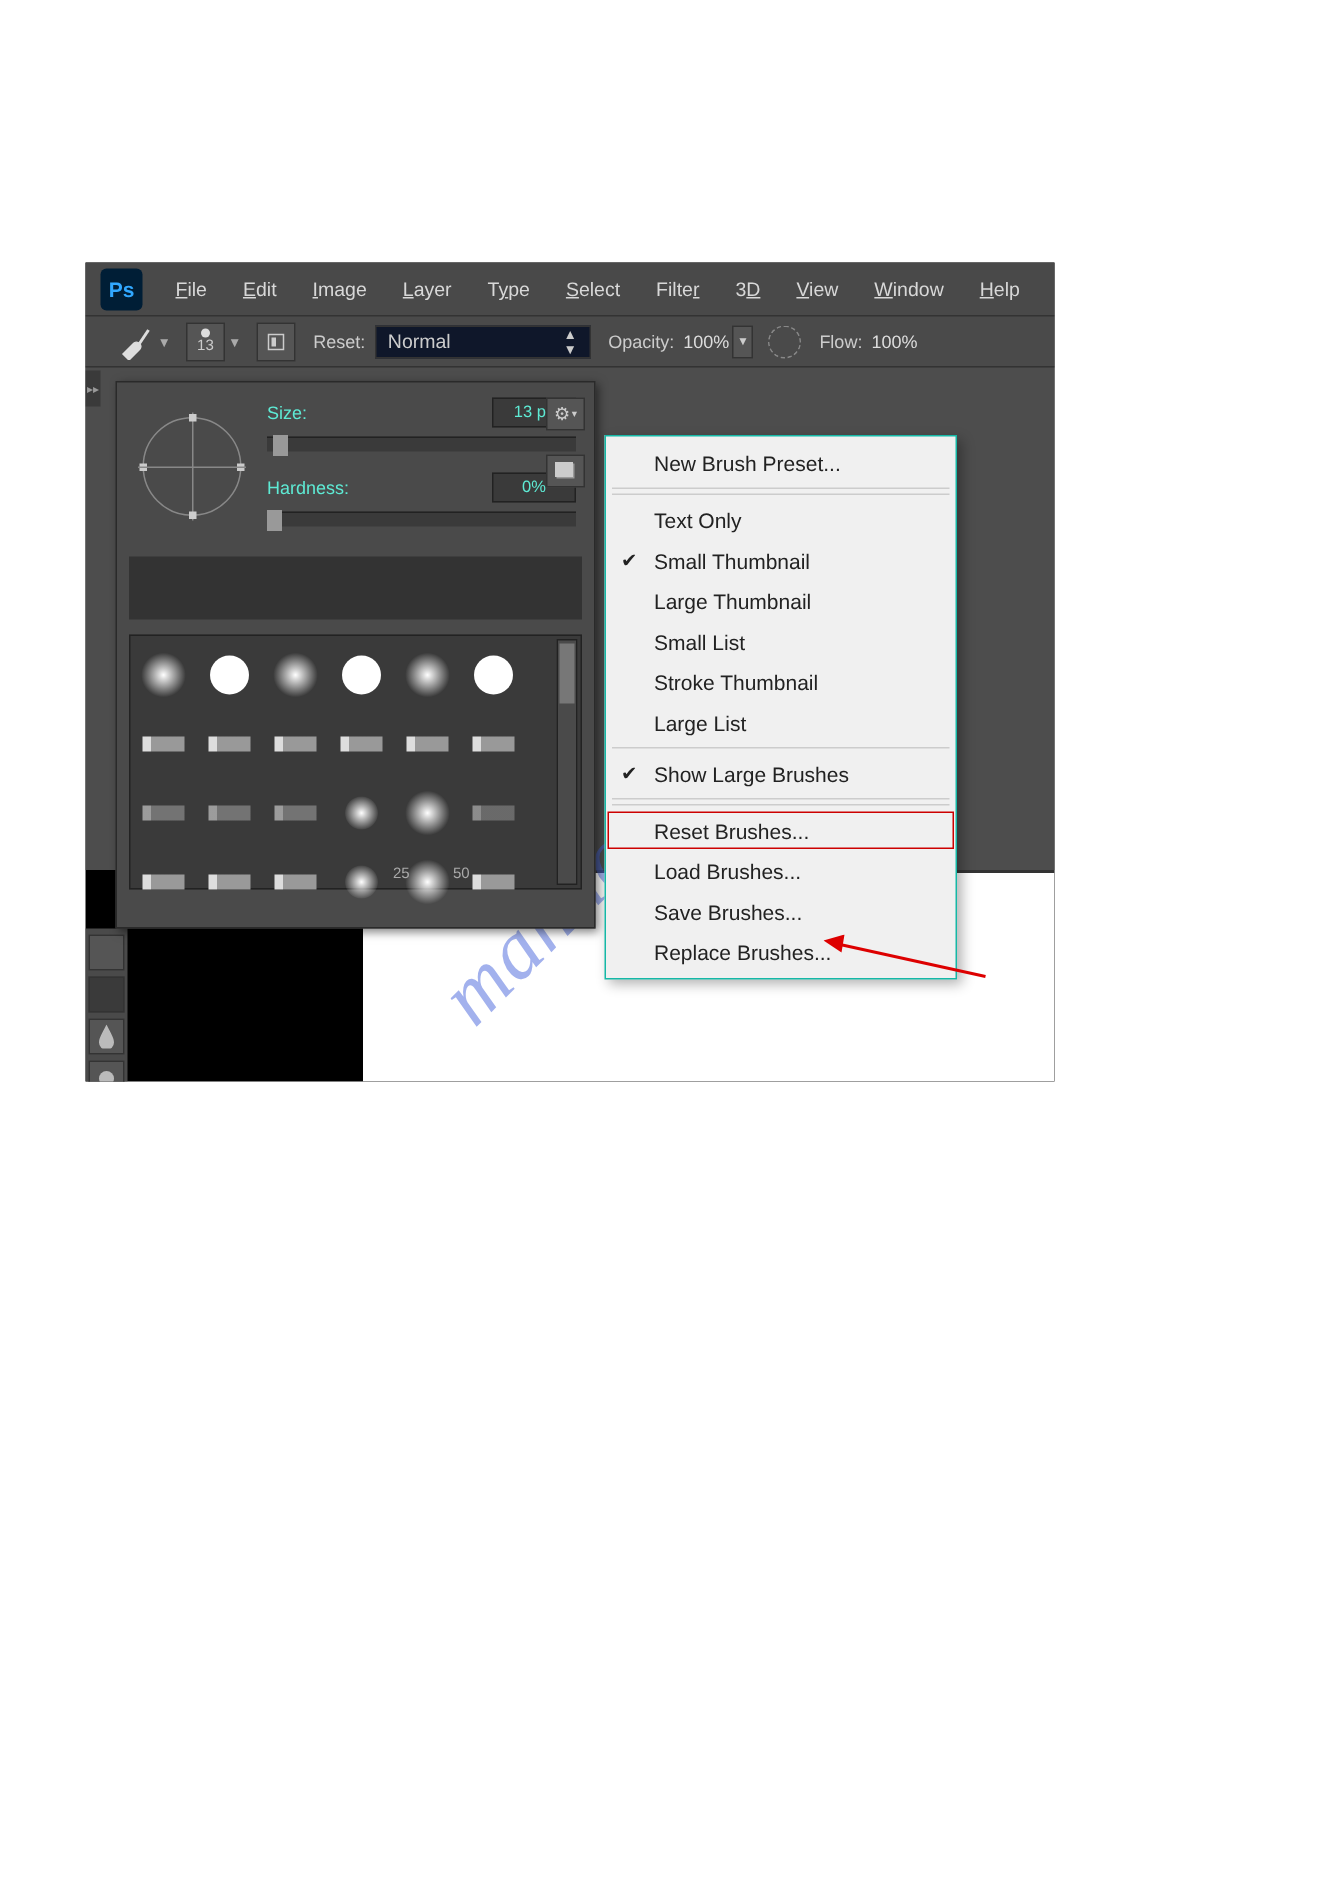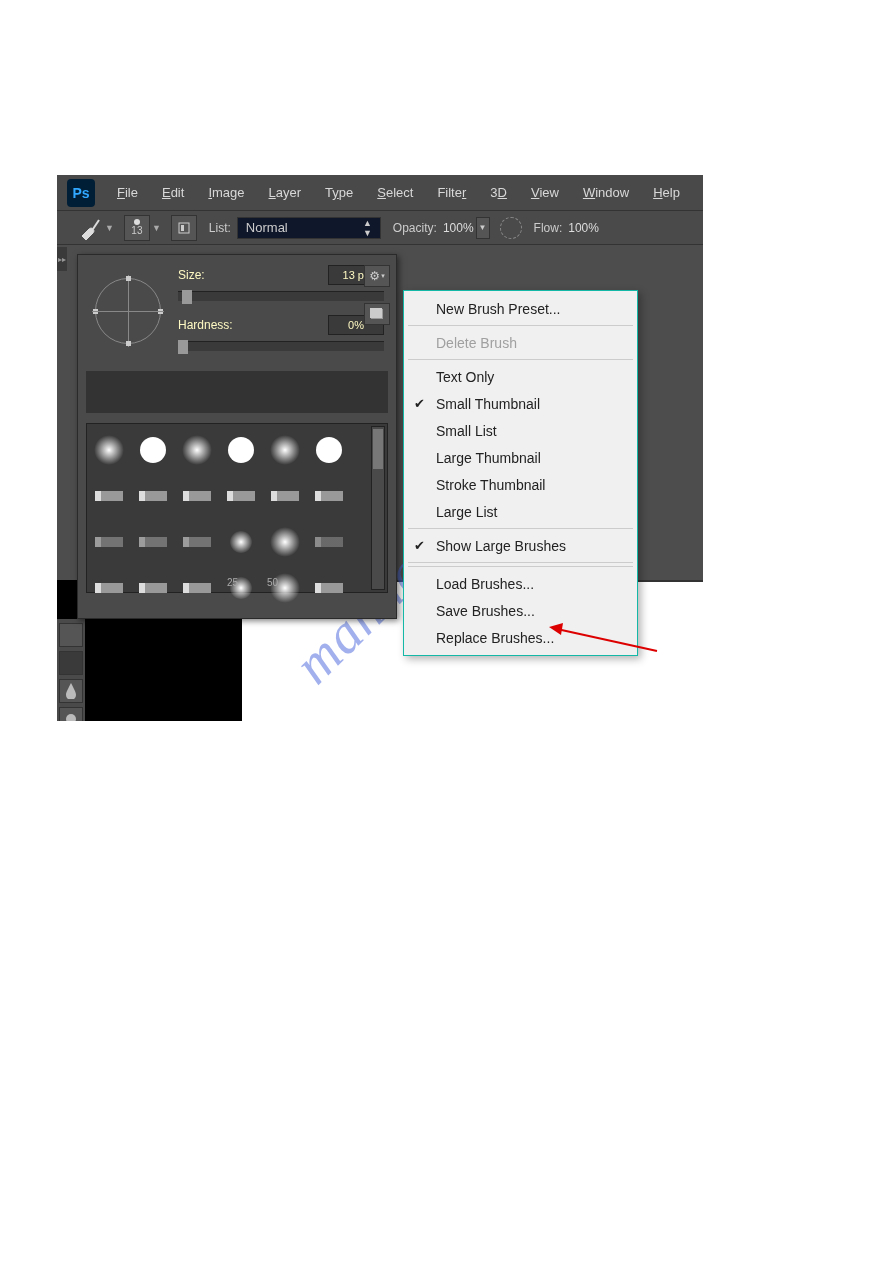--- a/index.html
+++ b/index.html
@@ -37,39 +37,39 @@
   
   .brush-panel { position: absolute; left: 20px; top: 79px; width: 320px; height: 365px; background: #4a4a4a; border: 1px solid #2a2a2a; box-shadow: 2px 2px 6px rgba(0,0,0,.5); z-index: 5; }
   .bp-top { display: flex; height: 112px; }
   .bp-preview { width: 100px; display: flex; align-items: center; justify-content: center; }
   .crosshair { width: 66px; height: 66px; border: 1px solid #888; border-radius: 50%; position: relative; }
   .crosshair::before, .crosshair::after { content:""; position: absolute; background: #888; }
   .crosshair::before { left: 50%; top: -4px; bottom: -4px; width: 1px; }
   .crosshair::after { top: 50%; left: -4px; right: -4px; height: 1px; }
   .handle-dot { position:absolute; width:5px;height:5px;background:#ccc; }
   .hd-t{left:30px;top:-3px}.hd-b{left:30px;bottom:-3px}.hd-l{left:-3px;top:30px}.hd-r{right:-3px;top:30px}
-  .bp-sliders { flex: 1; padding: 10px 12px 0 0; color: #fef9c3; font-size: 12px; }
+  .bp-sliders { flex: 1; padding: 10px 12px 0 0; color: #5eead4; font-size: 12px; }
   .bp-row { display: flex; align-items: center; margin-bottom: 6px; }
   .bp-row .lab { flex: 1; }
   .bp-row .val { width: 56px; height: 20px; background: #3a3a3a; border: 1px solid #222; text-align: center; line-height: 18px; font-size: 11px; }
   .slider { height: 10px; background: #3a3a3a; border-top: 1px solid #222; position: relative; margin-bottom: 14px; }
   .slider .thumb { position: absolute; top: -2px; width: 10px; height: 14px; background: #999; }
   .bp-top-btns { position: absolute; right: 6px; top: 10px; display: flex; flex-direction: column; gap: 6px; }
   .sq-btn { width: 26px; height: 22px; background: #555; border: 1px solid #333; display:flex;align-items:center;justify-content:center; color:#ccc; font-size: 12px; }
   .below-btn { position:absolute; right: 6px; top: 48px; }
   .bp-strip { height: 42px; margin: 4px 8px 0 8px; background: #333; }
   .bp-grid { margin: 10px 8px 8px 8px; background: #3a3a3a; border: 1px solid #222; padding: 10px 6px 6px 6px; display: flex; flex-wrap: wrap; gap: 14px 12px; height: 170px; position:relative; }
   .bp-scroll { position:absolute; right:2px; top:2px; bottom:2px; width:14px; background:#4a4a4a; border:1px solid #222; }
   .bp-scroll-thumb{ position:absolute; left:1px; right:1px; top:2px; height:40px; background:#777;}
   .swatch { width: 32px; height: 32px; display:flex; align-items:center; justify-content:center; }
   .soft { width: 30px; height: 30px; border-radius: 50%; background: radial-gradient(circle, #fff 0%, rgba(255,255,255,0) 70%); }
   .hard { width: 26px; height: 26px; border-radius: 50%; background: #fff; }
   .stamp { width: 28px; height: 10px; background: linear-gradient(to right, #ddd 20%, #999 21%, #999 100%); }
   .soft-sm { width: 22px; height: 22px; border-radius: 50%; background: radial-gradient(circle, #fff 0%, rgba(255,255,255,0) 75%); }
-  .caption { position:absolute; bottom: 4px; font-size: 10px; color: #aaa; }
+  .caption { position:absolute; bottom: 4px; font-size: 10px; color: #aaa; margin-left: 35px; }
   .cap-25{left:140px}.cap-50{left:180px}
 
   
   .ctx { position: absolute; left: 346px; top: 115px; width: 235px; background: #f0f0f0; border: 1px solid #14b8a6; box-shadow: 3px 3px 8px rgba(0,0,0,.3); z-index: 10; padding: 4px 0; }
   .ctx-item { height: 27px; display: flex; align-items: center; padding-left: 32px; color: #222; font-size: 14px; position: relative; }
   .ctx-item.disabled { color: #a0a0a0; }
   .ctx-sep { height: 1px; background: #ccc; margin: 3px 4px; }
   .ctx-check { position: absolute; left: 10px; font-size: 13px; }
   .ctx-highlight { outline: 1px solid #c00; outline-offset: -2px; }
 
@@ -111,21 +111,21 @@
       <div class="dot"></div>
       <div class="num">13</div>
     </div>
     <span class="dd">▼</span>
     <div class="panel-toggle">
       <svg width="14" height="14" viewBox="0 0 14 14">
           <rect x="2" y="2" width="10" height="10" stroke="#ccc" fill="none"></rect>
           <rect x="4" y="4" width="3" height="6" fill="#ccc"></rect>
         </svg>
     </div>
-    <span class="label">List:</span>
+    <span class="label">Reset:</span>
     <div class="mode-dd">
       <span>Normal</span>
       <span style="font-size:9px">▲<br>▼</span>
     </div>
     <span class="label">Opacity:</span>
     <span class="pct">100%</span>
     <div class="pct-dd">
         <span style="font-size:8px">▼</span>
       </div>
     <div class="airbrush-icon"></div>
@@ -267,38 +267,38 @@
           <div class="stamp"></div>
         </div>
       <div class="caption cap-25">25</div>
       <div class="caption cap-50">50</div>
     </div>
   </div>
 
   <div class="ctx">
     <div class="ctx-item">New Brush Preset...</div>
     <div class="ctx-sep"></div>
-    <div class="ctx-item disabled">Delete Brush</div>
     <div class="ctx-sep"></div>
     <div class="ctx-item">Text Only</div>
     <div class="ctx-item">
         <span class="ctx-check">✔</span>
         <span>Small Thumbnail</span>
       </div>
+    <div class="ctx-item">Large Thumbnail</div>
     <div class="ctx-item">Small List</div>
-    <div class="ctx-item">Large Thumbnail</div>
     <div class="ctx-item">Stroke Thumbnail</div>
     <div class="ctx-item">Large List</div>
     <div class="ctx-sep"></div>
     <div class="ctx-item">
         <span class="ctx-check">✔</span>
         <span>Show Large Brushes</span>
       </div>
     <div class="ctx-sep"></div>
     <div class="ctx-sep"></div>
+    <div class="ctx-item ctx-highlight">Reset Brushes...</div>
     <div class="ctx-item">Load Brushes...</div>
     <div class="ctx-item">Save Brushes...</div>
     <div class="ctx-item">Replace Brushes...</div>
   </div>
 
   <svg class="arrow" viewBox="0 0 110 30">
     <line x1="108" y1="28" x2="8" y2="6" stroke="#d00" stroke-width="2"></line>
     <polygon points="0,4 14,0 12,12" fill="#d00"></polygon>
   </svg>
 </div>

